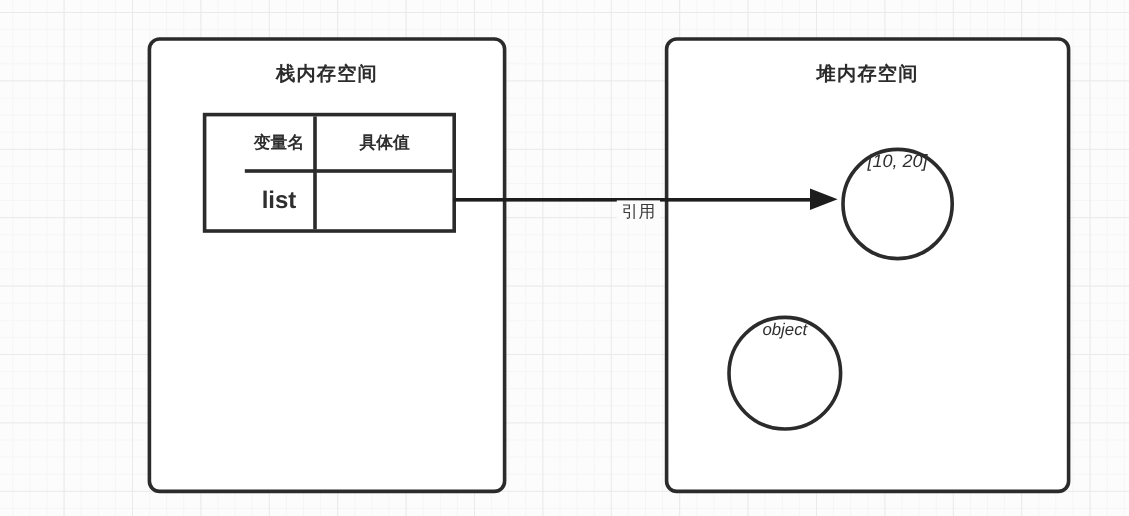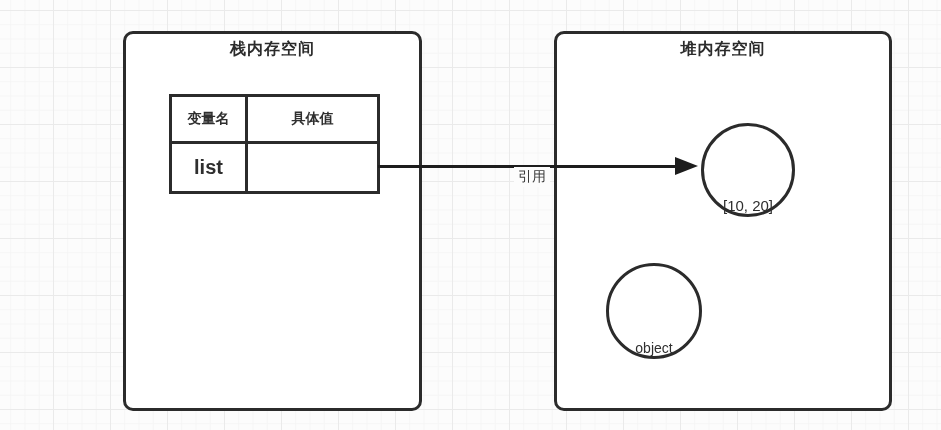--- a/index.html
+++ b/index.html
@@ -28,21 +28,21 @@
     height: 380px;
     box-sizing: border-box;
     background: #ffffff;
     border: 3px solid #2b2b2b;
     border-radius: 10px;
   }
   .membox.stack { left: 123px; }
   .membox.heap  { left: 554px; width: 338px; }
 
   .membox-title {
-    margin-top: 5px;
+    margin-top: 18px;
     text-align: center;
     font-size: 16px;
     font-weight: bold;
     letter-spacing: 1px;
     color: #2b2b2b;
   }
 
   .var-table {
     position: absolute;
     left: 43px;
@@ -54,21 +54,21 @@
   }
   .var-row { display: flex; }
   .var-cell {
     box-sizing: border-box;
     display: flex;
     align-items: center;
     justify-content: center;
     height: 47px;
     font-size: 14px;
   }
-  .var-cell.c0 { width: 76px; border-right: 3px solid #2b2b2b; }
+  .var-cell.c0 { width: 60px; border-right: 3px solid #2b2b2b; margin-left: 32px; }
   .var-cell.c1 { flex: 1; }
   .var-row.hdr .var-cell { border-bottom: 3px solid #2b2b2b; font-weight: bold; }
   .var-row.data .var-cell { font-weight: bold; font-size: 20px; }
 
   .ref-line {
     position: absolute;
     left: 378px;
     top: 165px;
     width: 298px;
     height: 3px;
@@ -98,22 +98,23 @@
     margin-top: 11px;
   }
 
   .node-circle {
     position: absolute;
     box-sizing: border-box;
     border: 3px solid #2b2b2b;
     border-radius: 50%;
     background: #ffffff;
     display: flex;
-    align-items: flex-end;
+    align-items: flex-start;
     justify-content: center;
+    font-style: italic;
   }
   .node-circle.list-node {
     left: 144px;
     top: 89px;
     width: 94px;
     height: 94px;
     font-size: 15px;
   }
   .node-circle.object-node {
     left: 49px;

